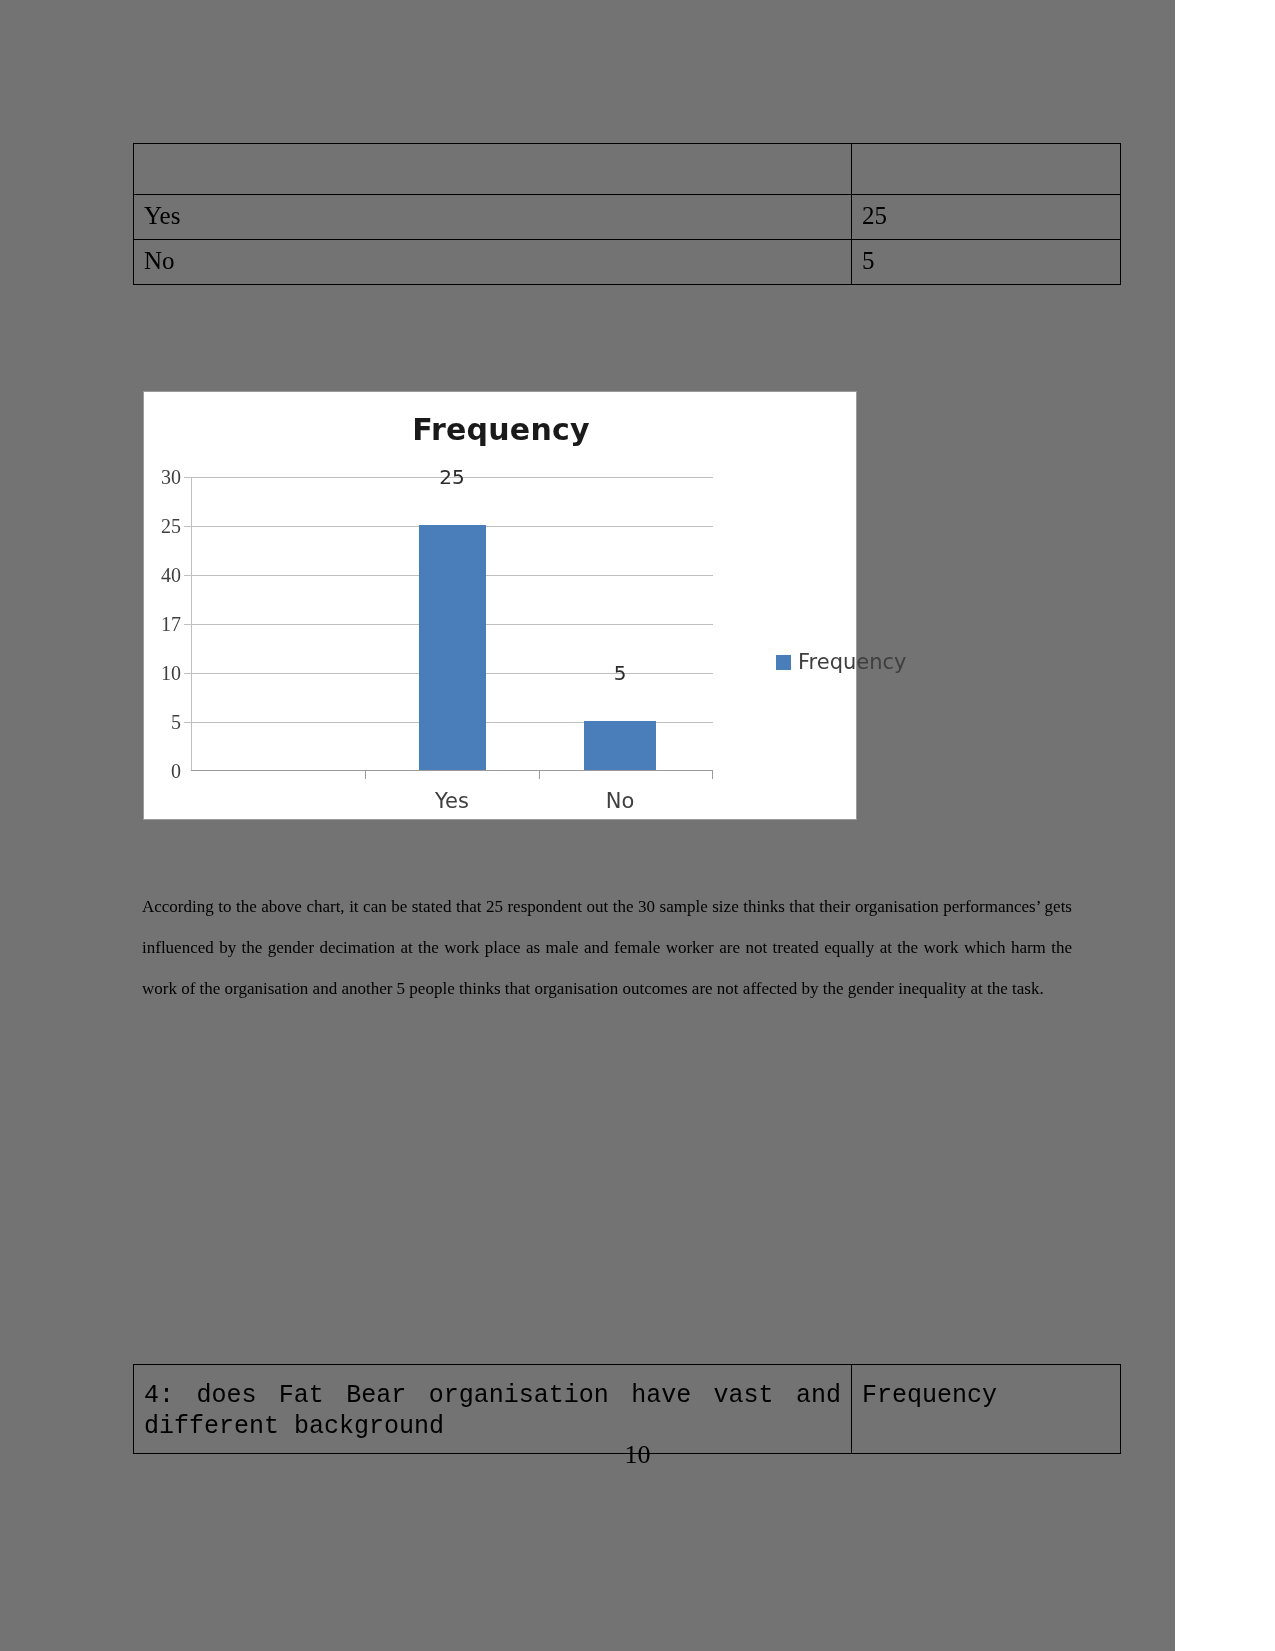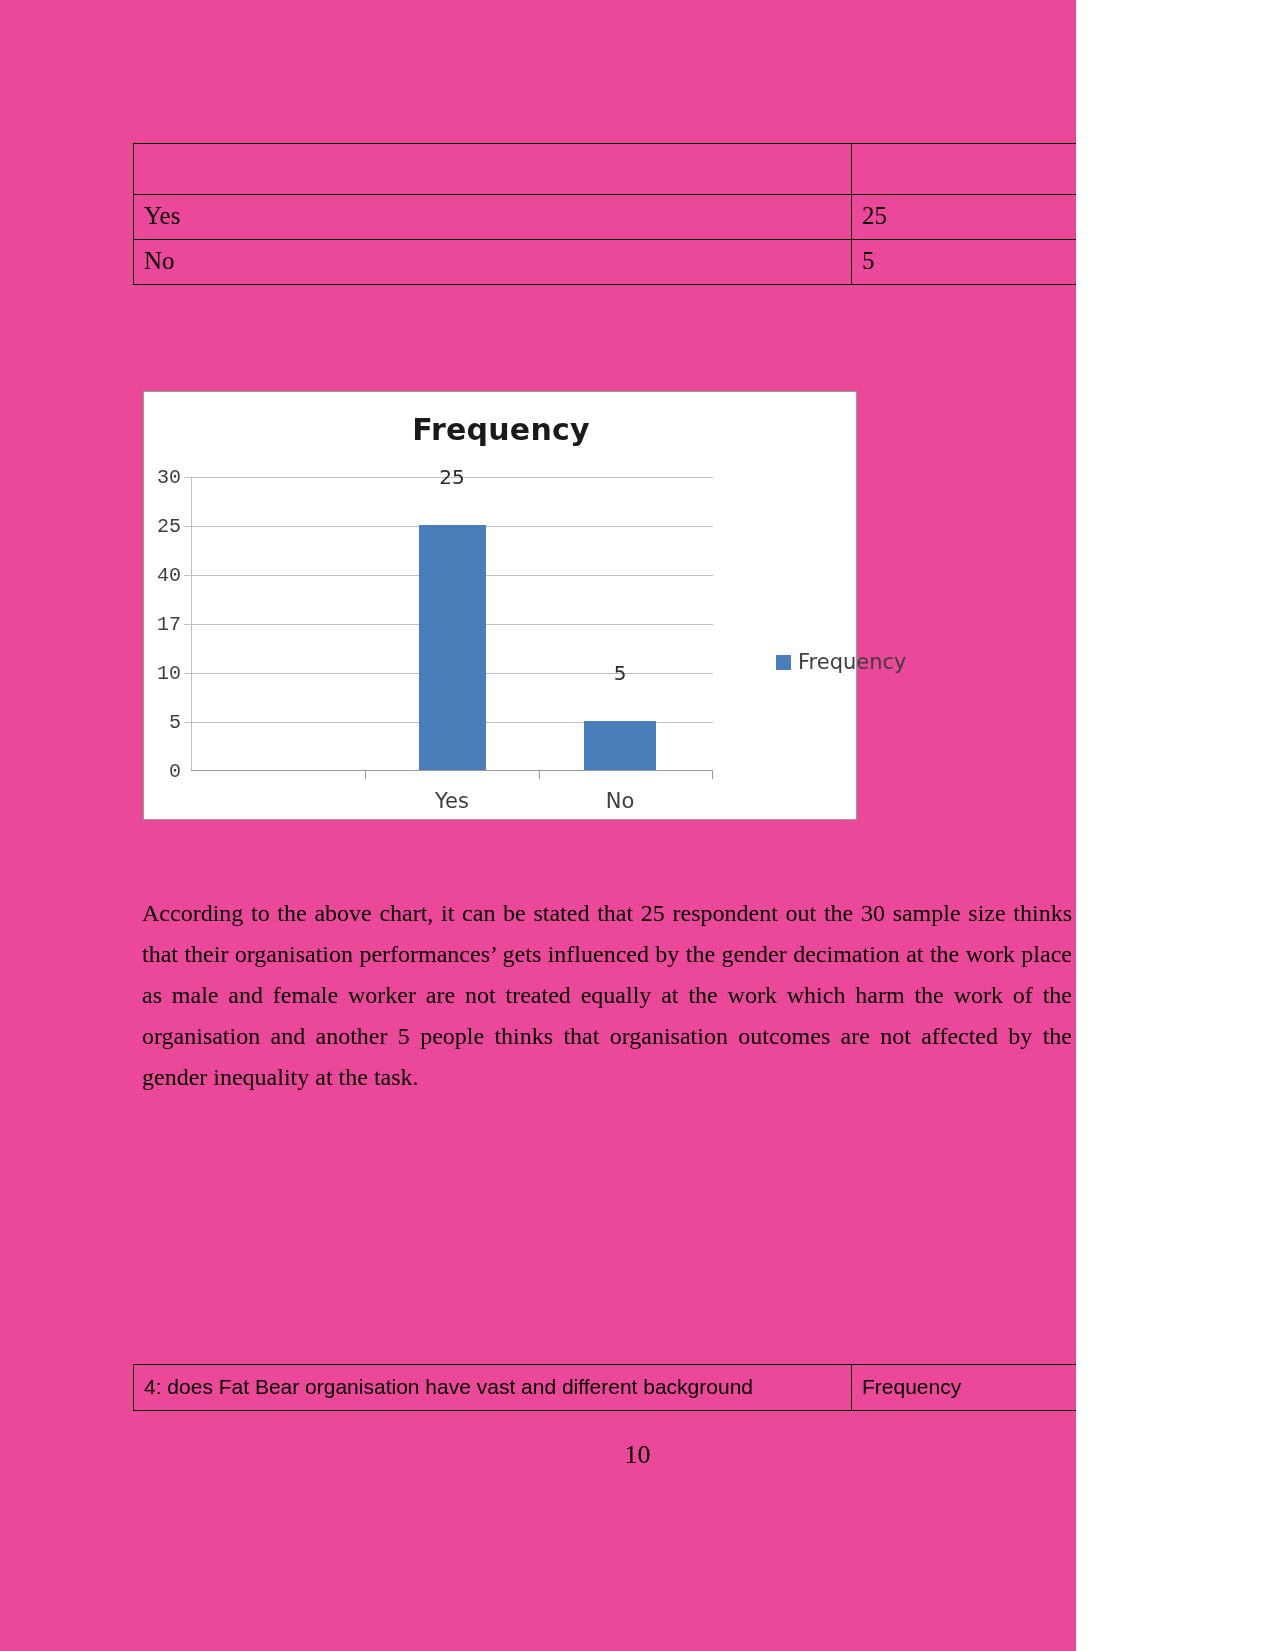--- a/index.html
+++ b/index.html
@@ -7,23 +7,23 @@
     margin: 0;
     padding: 0;
     background: #ffffff;
   }
   body {
     font-family: "Liberation Serif", serif;
     color: #000000;
   }
   .page {
     position: relative;
-    width: 1076px;
+    width: 1175px;
     height: 1651px;
-    background: #ec4899;
+    background: #737373;
     overflow: hidden;
   }
 
   
   .top-table {
     position: absolute;
     left: 133px;
     top: 143px;
     width: 945px;
     border-collapse: collapse;
@@ -95,21 +95,21 @@
     bottom: 0;
     width: 100%;
     height: 1px;
     background: #9a9a9a;
   }
   .ytick {
     position: absolute;
     right: 100%;
     margin-right: 10px;
     transform: translateY(-50%);
-    font-family: Liberation Mono, monospace;
+    font-family: Liberation Serif, serif;
     font-size: 20px;
     color: #3f3f3f;
     white-space: nowrap;
     text-align: center;
   }
   .ytick-mark {
     position: absolute;
     left: -7px;
     width: 7px;
     height: 1px;
@@ -166,42 +166,42 @@
     color: #3f3f3f;
   }
 
   
   .body-paragraph {
     position: absolute;
     left: 142px;
     top: 869px;
     width: 930px;
     font-family: "Liberation Serif", serif;
-    font-size: 24px;
+    font-size: 17px;
     line-height: 41px;
     text-align: justify;
     text-justify: inter-word;
     color: #000000;
   }
 
   
   .bottom-table {
     position: absolute;
     left: 133px;
     top: 1364px;
     width: 945px;
     border-collapse: collapse;
     table-layout: fixed;
   }
   .bottom-table td {
     border: 1.6px solid #000000;
-    font-family: Liberation Sans, sans-serif;
-    font-size: 21px;
+    font-family: Liberation Mono, monospace;
+    font-size: 25px;
     line-height: 1.25;
-    padding: 9px 10px 10px 10px;
+    padding: 15px 10px 10px 10px;
     vertical-align: top;
   }
   .bottom-table td.q-col {
     width: 697px;
     text-align: justify;
     text-justify: inter-word;
   }
   .bottom-table td.f-col { width: 248px; }
 
   

